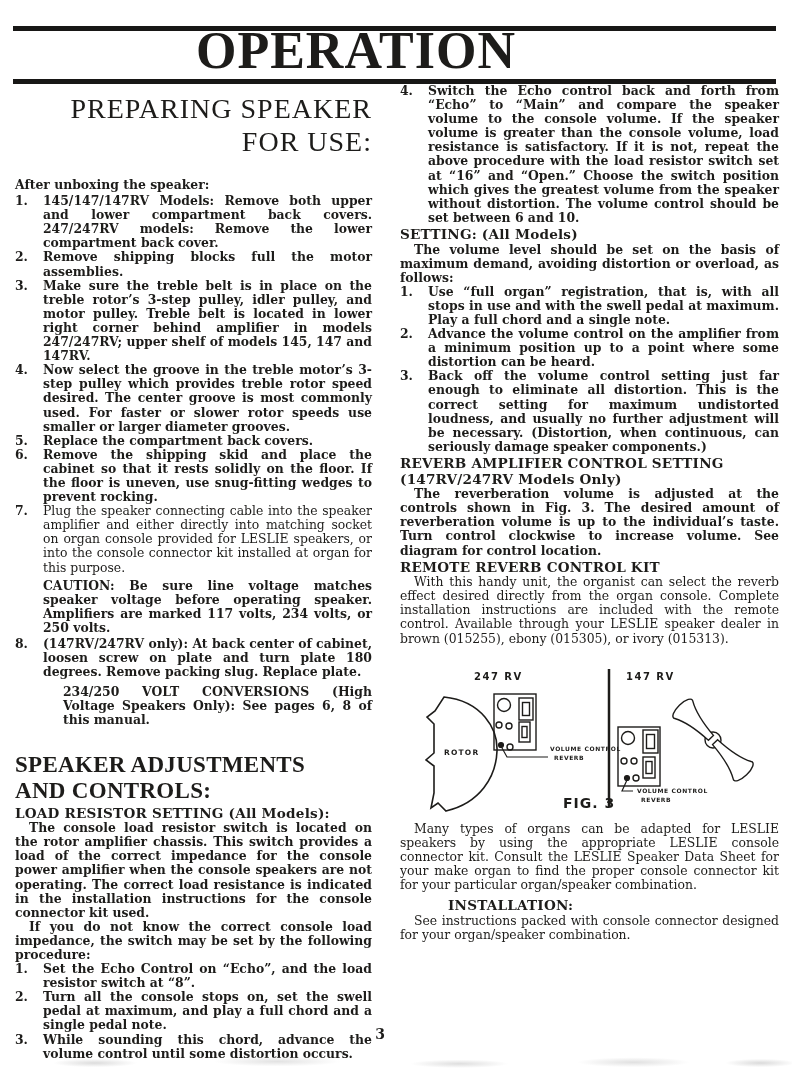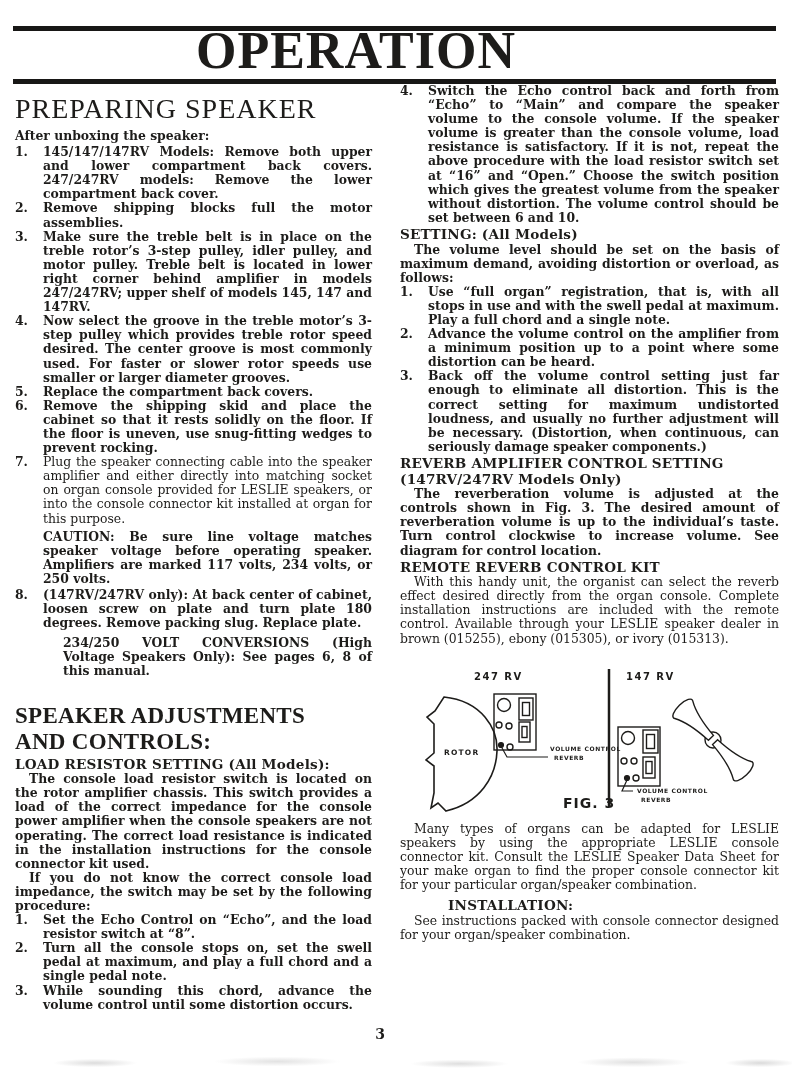--- a/index.html
+++ b/index.html
@@ -8,31 +8,31 @@
   .rule{position:absolute;left:13px;width:763px;height:5px;background:#181716;}
   #rule-top{top:26px;}
   #rule-mid{top:79px;}
   .masthead{position:absolute;top:24px;left:0;width:712px;text-align:center;
             font-family:"Liberation Serif",serif;font-weight:bold;font-size:52px;
             letter-spacing:1px;line-height:54px;}
   .col{position:absolute;}
   #col-left{left:15px;top:92px;width:357px;}
   #col-right{left:400px;top:84px;width:379px;}
   .h1{font-family:"Liberation Serif",serif;font-size:28px;line-height:33px;
-      font-weight:normal;letter-spacing:1px;}
+      font-weight:normal;letter-spacing:1px;text-align:right;}
   .h2{font-family:"Liberation Serif",serif;font-size:23px;line-height:26px;
       font-weight:bold;letter-spacing:.3px;}
   .h3{font-size:13.6px;line-height:15.6px;font-weight:bold;letter-spacing:.2px;}
   .body{font-size:12.4px;line-height:14.1px;text-align:justify;font-weight:bold;}
   .light{font-weight:normal;}
   .indent{text-indent:14px;}
   .step{display:flex;}
   .step .num{flex:none;width:28px;font-weight:bold;}
   .step .txt{flex:1;}
-  .mt2{margin-top:2px;}.mt4{margin-top:4px;}.mt6{margin-top:6px;margin-left:48px;}.mt8{margin-top:24px;}
+  .mt2{margin-top:2px;}.mt4{margin-top:20px;}.mt6{margin-top:6px;margin-left:48px;}.mt8{margin-top:24px;}
   .caution{margin:4px 0 2px 28px;}
   .figure{position:relative;width:379px;height:154px;margin-top:20px;text-decoration:underline;}
   .figure svg{position:absolute;left:0;top:0;}
   .fig-label{font-family:"DejaVu Sans",sans-serif;font-weight:bold;}
   .pagenum{position:absolute;top:1026px;left:0;width:760px;text-align:center;
            font-size:14px;font-weight:bold;}
   .scan-noise{position:absolute;left:0;bottom:0;width:792px;height:15px;
     background:
       radial-gradient(ellipse 60px 6px at 12% 60%, #dcdcdc 0%, transparent 70%),
       radial-gradient(ellipse 90px 7px at 35% 50%, #e2e2e2 0%, transparent 70%),
@@ -45,20 +45,21 @@
 
 <div>
 
   <div class="rule" id="rule-top"></div>
   <div class="masthead">OPERATION</div>
   <div class="rule" id="rule-mid"></div>
 
   <div class="col" id="col-left">
     <div class="h1">
       <div>PREPARING SPEAKER</div>
+      <div>FOR USE:</div>
     </div>
     <div class="body mt4">After unboxing the speaker:</div>
 
     <div class="step body mt2">
       <span class="num">1.</span>
       <span class="txt">145/147/147RV Models: Remove both upper and lower compartment back covers. 247/247RV models: Remove the lower compartment back cover.</span>
     </div>
     <div class="step body">
       <span class="num">2.</span>
       <span class="txt">Remove shipping blocks full the motor assemblies.</span>

